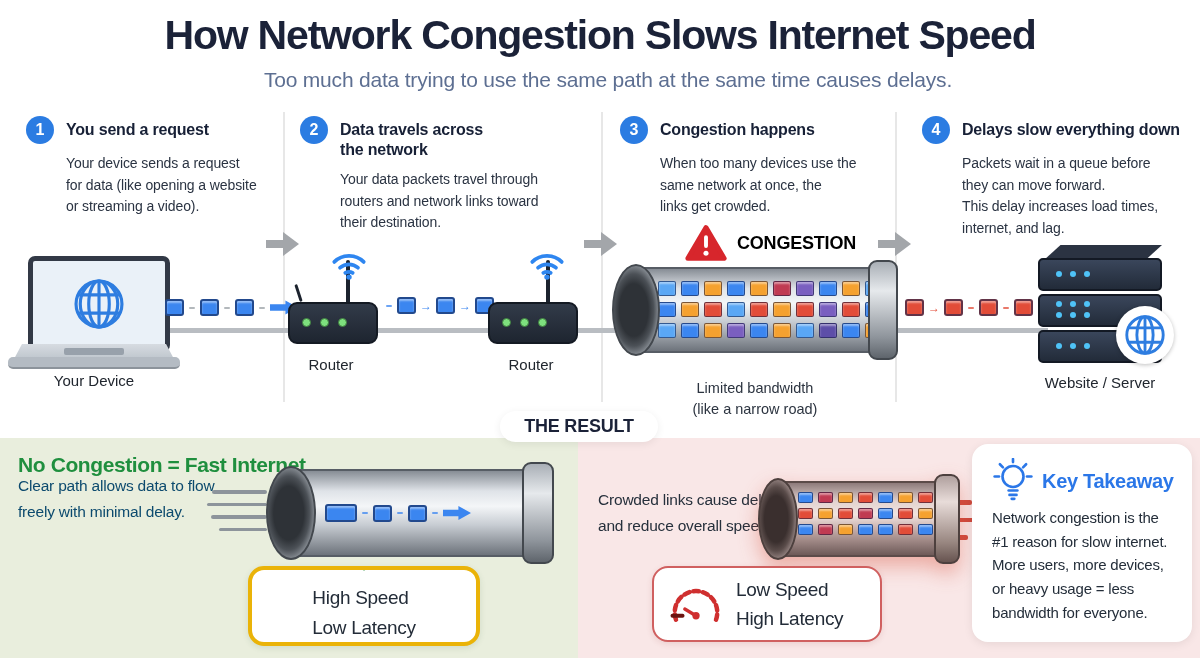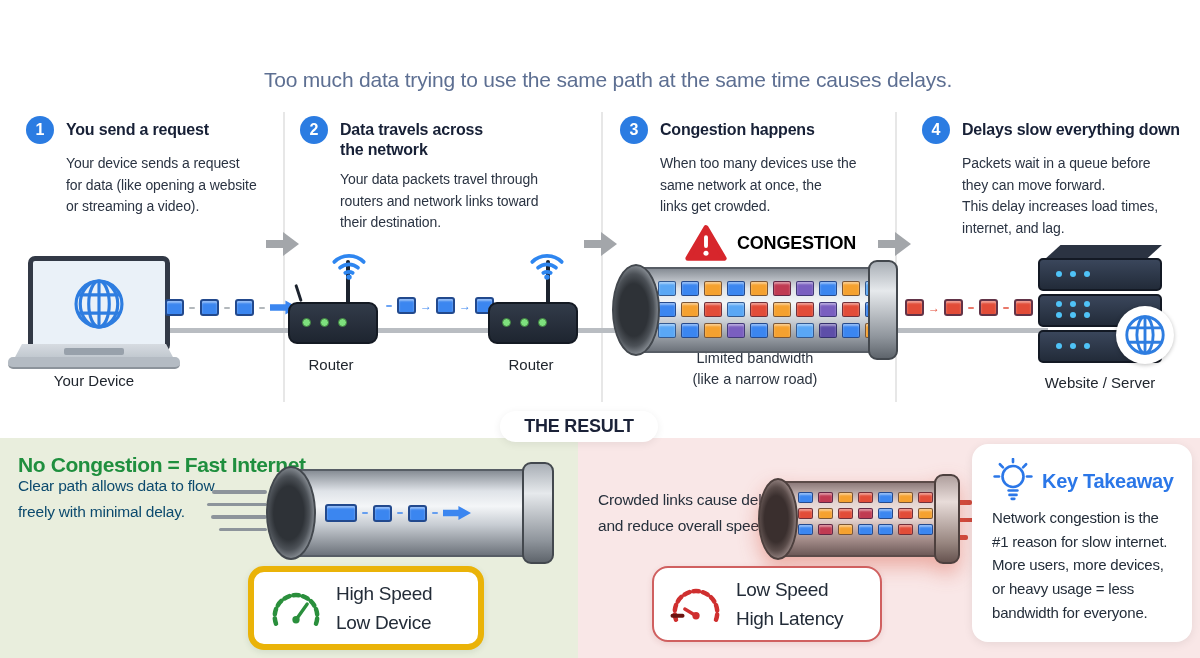--- a/index.html
+++ b/index.html
@@ -95,41 +95,42 @@
         box-shadow:0 2px 8px rgba(0,0,0,.07);letter-spacing:-0.2px;}
   .bg-fast{left:0;top:438px;width:578px;height:220px;background:#e9eedd;}
   .bg-slow{left:578px;top:438px;width:622px;height:220px;background:#f9e7e7;}
 
   .fast-heading{left:18px;top:453px;font-size:21px;font-weight:bold;color:#1f8f3e;letter-spacing:-0.4px;}
   .fast-body{left:18px;top:473px;font-size:15.5px;color:#0c4a6e;line-height:1.65;letter-spacing:-0.2px;}
   .speed-lines{display:flex;flex-direction:column;gap:9px;align-items:flex-end;}
   .sline{height:3.5px;background:#8d949b;border-radius:2px;}
 
   .badge{display:flex;align-items:center;gap:12px;background:#fff;border-radius:16px;z-index:3;padding:0 14px;}
-  .badge-green{border:6px solid #eab308;box-shadow:0 2px 6px rgba(40,90,50,.12);}
+  .badge-green{border:4px solid #eab308;box-shadow:0 2px 6px rgba(40,90,50,.12);flex-direction:column;}
   .badge-red{border:2px solid #d06060;box-shadow:0 2px 6px rgba(140,40,40,.12);}
   .badge-text{font-size:19px;color:#232c38;line-height:1.55;letter-spacing:-0.3px;}
 
   .slow-heading{left:600px;top:453px;font-size:21px;font-weight:bold;color:#ae1f2d;letter-spacing:-0.4px;}
   .slow-body{left:598px;top:487px;font-size:15.5px;color:#26303c;line-height:1.7;letter-spacing:-0.2px;}
   .red-lines{display:flex;flex-direction:column;gap:13px;align-items:flex-start;}
   .rline{height:4.5px;background:#cf4a3e;border-radius:2px;}
   .glow{filter:drop-shadow(0 9px 10px rgba(214,72,48,.38));}
 
   .card{left:972px;top:444px;width:220px;height:198px;background:#fff;border-radius:16px;z-index:3;
         box-shadow:0 2px 10px rgba(0,0,0,.08);}
   .card-title{position:absolute;left:70px;top:26px;font-size:20px;font-weight:bold;color:#2b77e8;letter-spacing:-0.3px;}
   .card-body{position:absolute;left:20px;top:62px;font-size:15px;color:#242e3a;line-height:1.58;letter-spacing:-0.2px;}
   .bulb{position:absolute;left:20px;top:14px;}
 </style>
 </head>
 <body>
 
 <div class="canvas">
 
+  <div class="abs title">How Network Congestion Slows Internet Speed</div>
   <div class="abs subtitle">Too much data trying to use the same path at the same time causes delays.</div>
 
   <div class="abs divider" style="left:283px"></div>
   <div class="abs divider" style="left:601px"></div>
   <div class="abs divider" style="left:895px"></div>
   <svg class="abs flow-arrow" style="left:266px;top:231px" viewBox="0 0 34 26">
       <polygon points="0,9 17,9 17,1 33,13 17,25 17,17 0,17" fill="#a3a6aa"></polygon>
     </svg>
   <svg class="abs flow-arrow" style="left:584px;top:231px" viewBox="0 0 34 26">
       <polygon points="0,9 17,9 17,1 33,13 17,25 17,17 0,17" fill="#a3a6aa"></polygon>
@@ -301,21 +302,21 @@
           <span class="ppkt" style="background: rgb(245, 161, 47);"></span>
           <span class="ppkt" style="background: rgb(90, 167, 245);"></span>
           <span class="ppkt" style="background: rgb(93, 78, 168);"></span>
           <span class="ppkt" style="background: rgb(59, 134, 240);"></span>
           <span class="ppkt" style="background: rgb(245, 161, 47);"></span>
         </div>
       </div>
     <div class="pipe-capL" style="width:44px"></div>
     <div class="pipe-capR" style="right:0;width:26px"></div>
   </div>
-  <div class="abs pipe-caption pre" style="left:612px;top:348px;width:286px">Limited bandwidth
+  <div class="abs pipe-caption pre" style="left:612px;top:378px;width:286px">Limited bandwidth
 (like a narrow road)</div>
 
   <div class="abs chain" style="left:902px;top:299px">
       <span class="tk tk-sq" style="background: rgb(226, 76, 56);"></span>
       <span class="tk tk-arr" style="color: rgb(226, 76, 56);">→</span>
       <span class="tk tk-sq" style="background: rgb(226, 76, 56);"></span>
       <span class="tk tk-dash" style="background: rgb(226, 76, 56);"></span>
       <span class="tk tk-sq" style="background: rgb(226, 76, 56);"></span>
       <span class="tk tk-dash" style="background: rgb(226, 76, 56);"></span>
       <span class="tk tk-sq" style="background: rgb(226, 76, 56);"></span>
@@ -393,21 +394,21 @@
     <div class="pipe-capR" style="right:0;width:28px"></div>
   </div>
   <div class="abs badge badge-green" style="left:248px;top:566px;width:196px;height:72px">
     <svg width="56" height="44" viewBox="0 0 100 74">
       <path d="M14.3 65 A38 38 0 1 1 85.7 65" fill="none" stroke="#2a8f3c" stroke-width="8" stroke-linecap="round" stroke-dasharray="10 7"></path>
       <line x1="50" y1="58" x2="70" y2="30" stroke="#2a8f3c" stroke-width="6" stroke-linecap="round"></line>
       <circle cx="50" cy="58" r="6.5" fill="#2a8f3c"></circle>
     </svg>
     <div class="badge-text">
       <div>High Speed</div>
-      <div>Low Device</div>
+      <div>Low Latency</div>
     </div>
   </div>
 
   <div class="abs slow-body pre">Crowded links cause delays
 and reduce overall speed.</div>
   <div class="abs pipe pipe-small glow" style="left:758px;top:478px;width:202px;height:82px">
     <div class="pipe-body" style="left:18px;right:18px"></div>
     <div class="pipe-rows" style="left:40px;top:14px;gap:5px">
         <div class="pipe-row">
           <span class="ppkt" style="background: rgb(59, 134, 240);"></span>

